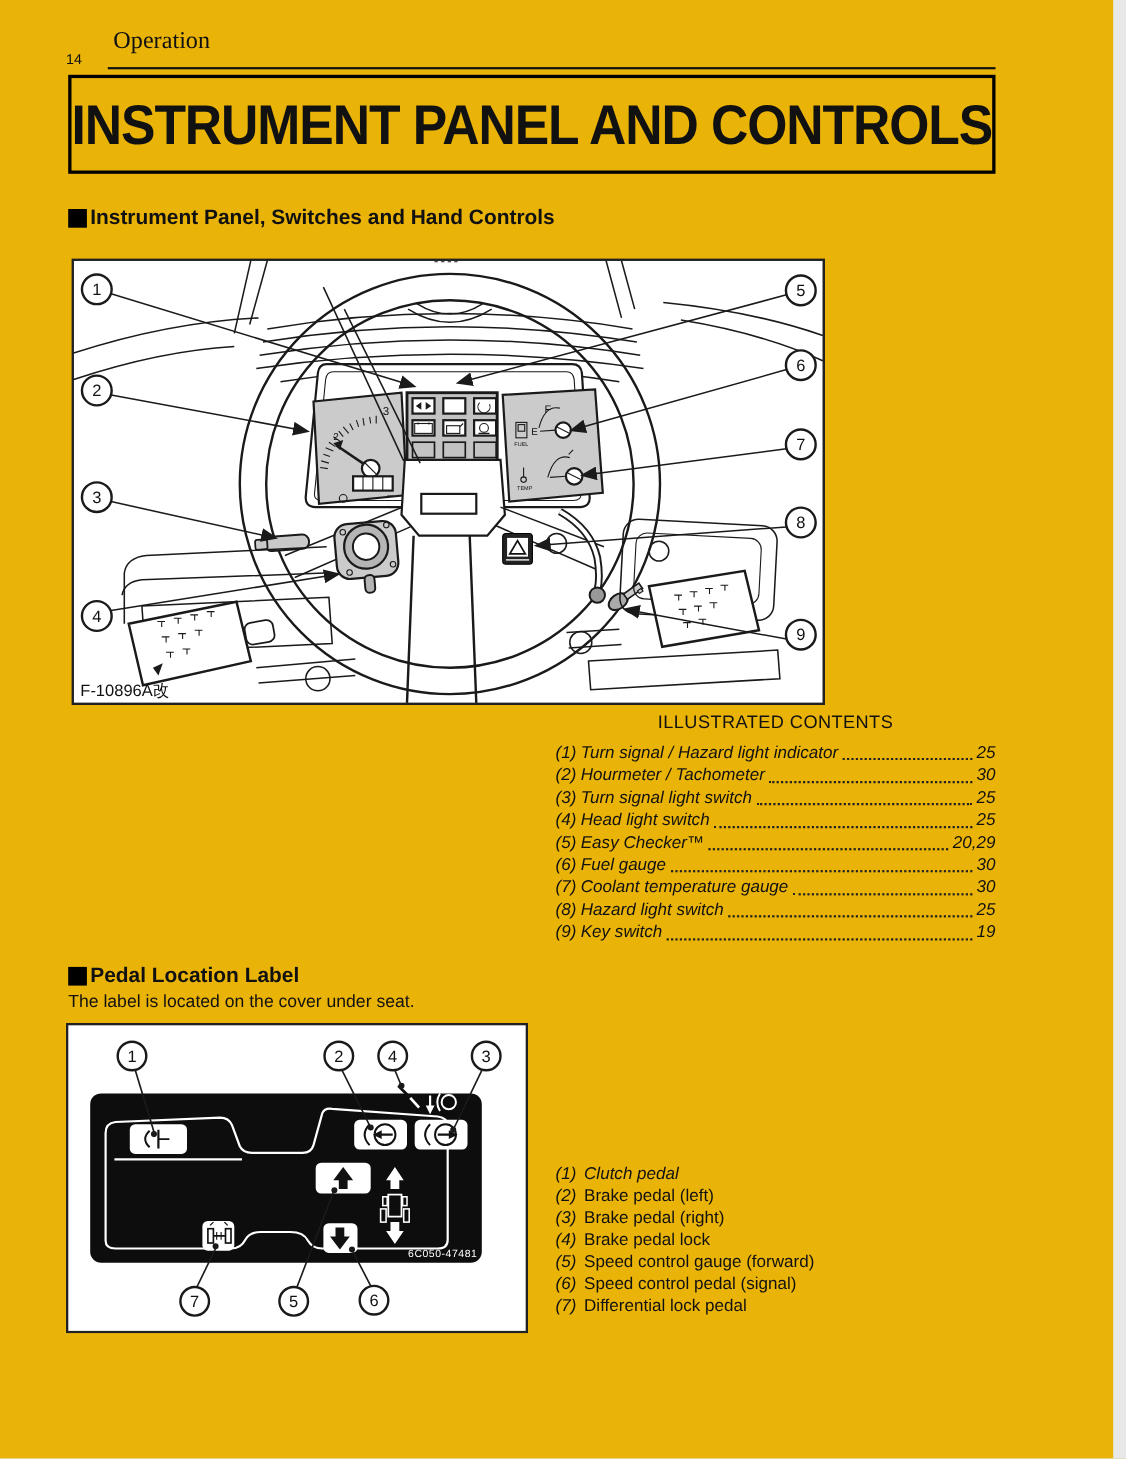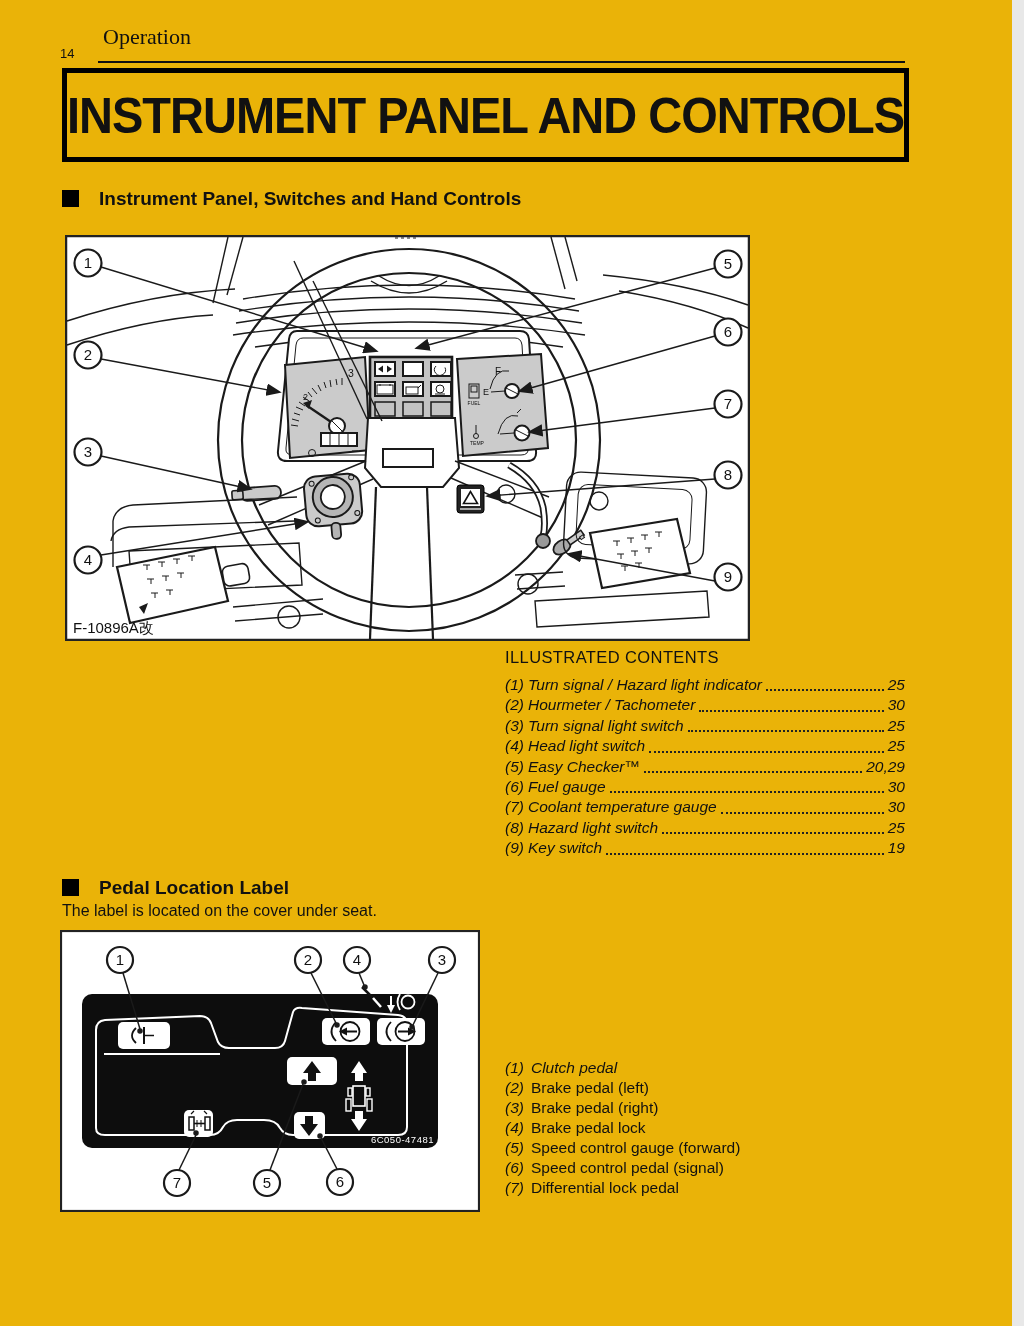--- a/index.html
+++ b/index.html
@@ -4,46 +4,46 @@
 <style>
   html,body{margin:0;padding:0;background:#e8e8e8;}
   .page{position:relative;width:1012px;height:1326px;background:#eab308;
         font-family:"Liberation Sans",sans-serif;color:#111;overflow:hidden;}
   .abs{position:absolute;}
   
   .pagenum{left:60px;top:46px;font-size:13px;}
   .opname{left:103px;top:24px;font-size:22px;font-family:"Liberation Serif",serif;}
   .hrule{left:98px;top:61px;width:807px;height:2px;background:#111;}
   
-  .titlebox{left:62px;top:68px;width:837px;height:84px;border:5px solid #000000;
+  .titlebox{left:62px;top:68px;width:837px;height:84px;border:3px solid #000000;
             display:flex;align-items:center;justify-content:center;}
   .titletext{font-size:47px;font-weight:bold;letter-spacing:-1px;white-space:nowrap;
              transform:scaleY(1.08);}
   
-  .sechead{display:flex;align-items:flex-start;gap:20px;font-weight:bold;font-size:19px;}
+  .sechead{display:flex;align-items:flex-start;gap:3px;font-weight:bold;font-size:19px;}
   .sq{width:17px;height:17px;background:#000;flex:0 0 auto;margin-top:2px;}
   .h1pos{left:62px;top:188px;}
   .h2pos{left:62px;top:877px;}
   .bodytext{left:62px;top:902px;font-size:16px;}
   
   .fig1{left:65px;top:235px;width:685px;height:406px;}
   .fig2{left:60px;top:930px;width:420px;height:282px;}
   svg{display:block;}
   .ln{fill:none;stroke:#1a1a1a;stroke-width:1.4;}
   .ln2{fill:none;stroke:#1a1a1a;stroke-width:2.2;}
   .gry{fill:#cbcbcb;stroke:#1a1a1a;stroke-width:2;}
   .wht{fill:#fff;stroke:#1a1a1a;stroke-width:2;}
   .thin{fill:none;stroke:#1a1a1a;stroke-width:1;}
   .callout{fill:#fff;stroke:#1a1a1a;stroke-width:2.2;}
   .cnum{font-family:"Liberation Sans",sans-serif;font-size:15px;fill:#111;text-anchor:middle;}
   .gtxt{font-family:"Liberation Sans",sans-serif;fill:#111;}
   .figlab{font-family:"Liberation Sans",sans-serif;font-size:15px;fill:#111;}
   
   .toc{left:505px;top:648px;width:400px;}
-  .toctitle{text-align:left;font-size:16.5px;letter-spacing:.4px;margin-bottom:8px;}
+  .toctitle{text-align:center;font-size:16.5px;letter-spacing:.4px;margin-bottom:8px;}
   .tocrow{display:flex;align-items:flex-end;font-style:italic;font-size:15.5px;
           line-height:20.4px;white-space:nowrap;}
   .tocnum{margin-right:4px;}
   .dots{flex:1 1 auto;border-bottom:2px dotted #222;margin:0 4px 4px 4px;min-width:20px;}
   .tocpage{text-align:right;}
   
   .plist{left:505px;top:1058px;width:330px;font-size:15.5px;line-height:20px;}
   .prow{display:flex;}
   .pnum{font-style:italic;margin-right:7px;}
   .it{font-style:italic;}

